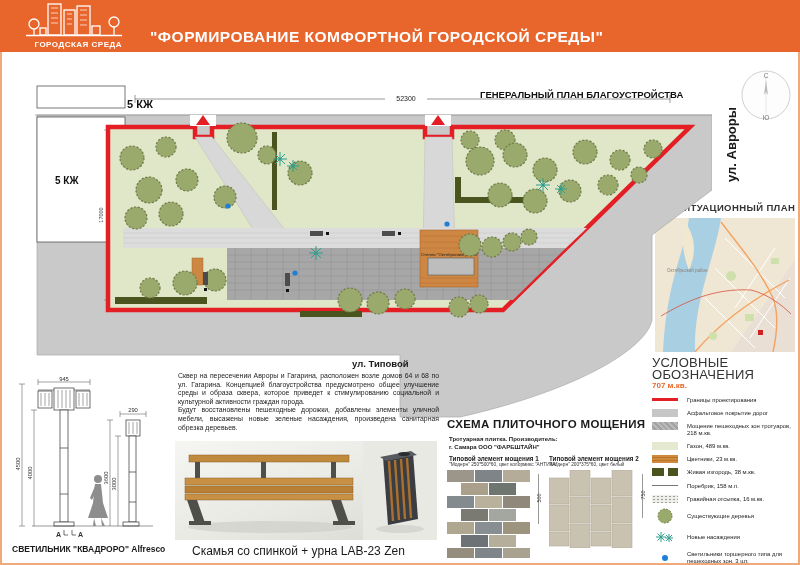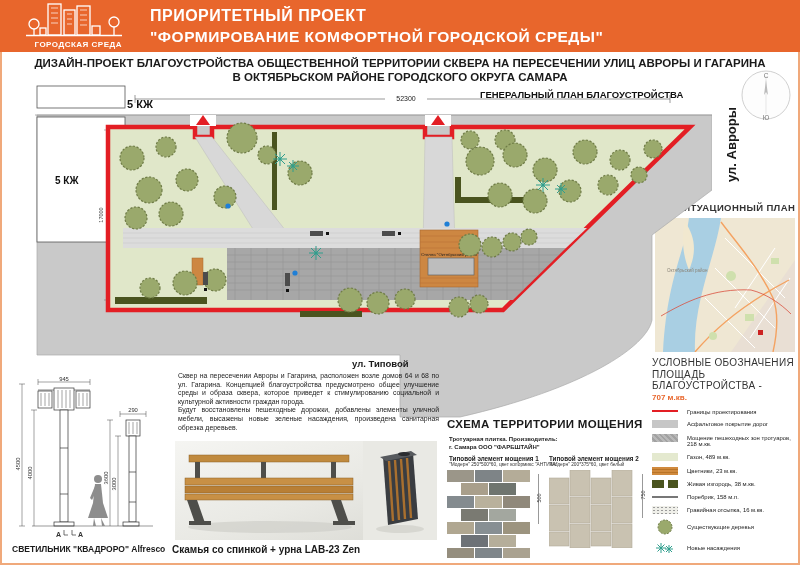--- a/index.html
+++ b/index.html
@@ -23,33 +23,33 @@
   #gagarina{position:absolute;left:352px;top:358px;font-weight:bold;font-size:9.5px;}
   #compass{position:absolute;left:737px;top:66px;}
   
   #elements-title{position:absolute;left:14px;top:360px;font-weight:bold;font-size:11px;letter-spacing:.6px;}
   #lamp-svg{position:absolute;left:8px;top:376px;}
   #lamp-caption{position:absolute;left:12px;top:544px;font-weight:bold;font-size:8.5px;}
   #descr{position:absolute;left:178px;top:372px;width:261px;font-size:6.9px;line-height:8.6px;text-align:justify;color:#222;}
   #descr p{margin:0;}
   #bench-photo{position:absolute;left:175px;top:441px;width:262px;height:99px;
      background:linear-gradient(160deg,#f5f5f2 0%,#e9e9e4 55%,#d9d9d3 100%);}
-  #bench-caption{position:absolute;left:172px;top:544px;font-weight:bold;font-size:10px;}
+  #bench-caption{position:absolute;left:192px;top:544px;font-weight:normal;font-size:12px;}
   
   #paving-title{position:absolute;left:447px;top:418px;font-weight:bold;font-size:11.5px;letter-spacing:.3px;}
   .prod{position:absolute;left:449px;font-weight:bold;font-size:6px;color:#222;}
   .pv-h{position:absolute;font-weight:bold;font-size:6.3px;}
   .pv-s{position:absolute;font-size:4.8px;color:#333;white-space:nowrap;}
   #tile1-svg{position:absolute;left:447px;top:470px;}
   #tile2-svg{position:absolute;left:549px;top:470px;}
   .dimline{position:absolute;width:1px;background:#999;}
   .dimlab{position:absolute;font-size:5.5px;color:#444;transform:rotate(-90deg);}
   
   #legend{position:absolute;left:652px;top:357px;width:146px;}
-  #legend .lg-t{font-size:10px;color:#333;letter-spacing:.3px;line-height:11.5px;}
+  #legend .lg-t{font-size:13px;color:#333;letter-spacing:.3px;line-height:11.5px;}
   #legend .lg-area{font-size:8px;font-weight:bold;color:#e8662c;margin:1px 0 6px 0;}
   .lg-row{display:flex;align-items:flex-start;margin-bottom:5.2px;}
   .lg-row .txt{font-size:5.9px;line-height:6.8px;color:#222;padding-top:1px;}
   .sw{width:26px;height:8px;flex:none;margin-right:9px;}
   .sw-line{height:2.5px;background:#e31e24;margin-top:2px;}
   .sw-asphalt{background:#c6c6c6;}
   .sw-pave{background:repeating-linear-gradient(45deg,#b9b9b9 0,#b9b9b9 2px,#a2a2a2 2px,#a2a2a2 4px);}
   .sw-lawn{background:#e4e9cf;}
   .sw-flower{background:repeating-linear-gradient(0deg,#d08a3e 0,#d08a3e 2px,#b97427 2px,#b97427 3px);}
   .sw-hedge{background:linear-gradient(90deg,#4a541f 0 45%,#fff 45% 60%,#4a541f 60% 100%);}
@@ -87,28 +87,23 @@
               <line x1="41" y1="22" x2="46" y2="22"></line>
             <line x1="54" y1="8" x2="61" y2="8"></line>
               <line x1="54" y1="13" x2="61" y2="13"></line>
               <line x1="54" y1="18" x2="61" y2="18"></line>
               <line x1="54" y1="23" x2="61" y2="23"></line>
           </g>
         </g>
       </svg>
       <div class="logo-caption">ГОРОДСКАЯ СРЕДА</div>
     </div>
-    <div class="t1">ПРИОРИТЕТНЫЙ ПРОЕКТ</div>
     <div class="t2">"ФОРМИРОВАНИЕ  КОМФОРТНОЙ  ГОРОДСКОЙ  СРЕДЫ"</div>
   </div>
 
-  <div id="subtitle">
-    <div>ДИЗАЙН-ПРОЕКТ БЛАГОУСТРОЙСТВА ОБЩЕСТВЕННОЙ ТЕРРИТОРИИ СКВЕРА НА ПЕРЕСЕЧЕНИИ УЛИЦ АВРОРЫ И ГАГАРИНА</div>
-    <div>В ОКТЯБРЬСКОМ РАЙОНЕ ГОРОДСКОГО ОКРУГА САМАРА</div>
-  </div>
 
   <div id="map-title">СИТУАЦИОННЫЙ ПЛАН</div>
   <div id="map-box">
     <svg width="140" height="134" viewBox="0 0 140 134">
       <rect x="0" y="0" width="140" height="134" fill="#efe7d3"></rect>
       <path d="M140,42 L76,134 L140,134 Z" fill="#e9dfd4"></path>
       <path d="M34,0 C30,34 12,60 8,134 L40,134 C38,84 60,40 66,0 Z" fill="#a9cfe3"></path>
       <path d="M30,4 C40,18 42,34 34,52 C28,38 26,20 30,4 Z" fill="#f1e8cf"></path>
       <g stroke="#ffffff" stroke-width="1">
         <line x1="70" y1="20" x2="130" y2="80"></line>
@@ -438,21 +433,21 @@
           <line x1="226" y1="18" x2="230" y2="78"></line>
             <line x1="232" y1="17" x2="236" y2="77"></line>
         </g>
         <path d="M205,16 L236,10 L242,14 L211,20 Z" fill="#575a5e"></path>
         <ellipse cx="229" cy="13" rx="6" ry="2" fill="#2b2d30"></ellipse>
       </g>
     </svg>
   </div>
   <div id="bench-caption">Скамья со спинкой + урна LAB-23 Zen</div>
 
-  <div id="paving-title">СХЕМА ТЕРРИТОРИИ МОЩЕНИЯ</div>
+  <div id="paving-title">СХЕМА ПЛИТОЧНОГО МОЩЕНИЯ</div>
   <div class="prod" style="top:436px;">Тротуарная плитка. Производитель:</div>
   <div class="prod" style="top:444px;">г. Самара ООО "ФАРБШТАЙН"</div>
 
   <div class="pv-h" style="left:449px;top:455px;">Типовой элемент мощения 1</div>
   <div class="pv-s" style="left:449px;top:462px;">"Модерн" 250*500*60, цвет колормикс "АНТИКА"</div>
   <div class="pv-h" style="left:549px;top:455px;">Типовой элемент мощения 2</div>
   <div class="pv-s" style="left:549px;top:462px;">"Модерн" 200*375*60, цвет белый</div>
 
   <svg id="tile1-svg" width="86" height="88" viewBox="0 0 86 88">
     <g>
@@ -493,21 +488,20 @@
       <rect x="63" y="0" width="20" height="26"></rect>
         <rect x="63" y="27" width="20" height="26"></rect>
         <rect x="63" y="54" width="20" height="24"></rect>
     </g>
   </svg>
   <div class="dimline" style="left:642px;top:474px;height:44px;"></div>
   <div class="dimlab" style="left:638px;top:492px;">750</div>
 
   <div id="legend">
     <div class="lg-t">УСЛОВНЫЕ ОБОЗНАЧЕНИЯ</div>
-    <div class="lg-t">ПЛОЩАДЬ БЛАГОУСТРОЙСТВА -</div>
     <div class="lg-area">707 м.кв.</div>
 
     <div class="lg-row">
       <div class="sw sw-line"></div>
       <div class="txt">Границы проектирования</div>
     </div>
     <div class="lg-row">
       <div class="sw sw-asphalt"></div>
       <div class="txt">Асфальтовое покрытие дорог</div>
     </div>

